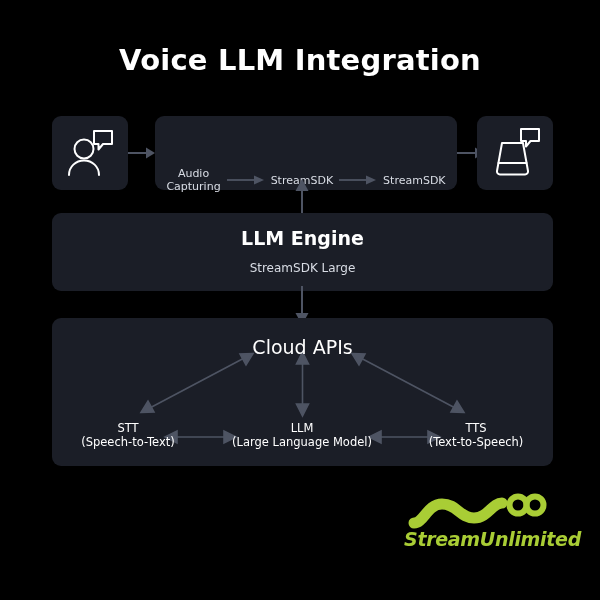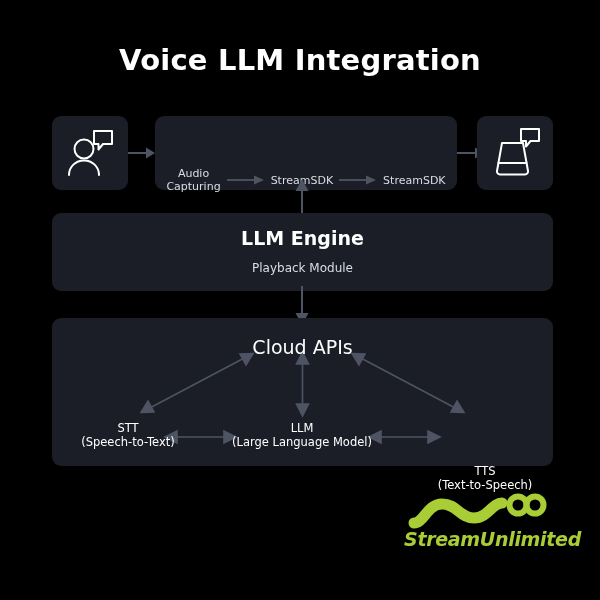--- a/index.html
+++ b/index.html
@@ -120,21 +120,21 @@
     text-align: center;
     color: #ffffff;
     font-size: 11.5px;
     line-height: 14px;
     width: 150px;
   }
   .leaf .leaf-name { display: block; }
   .leaf .leaf-desc { display: block; }
   #leaf-stt { left: 1px;   top: 103px; }
   #leaf-llm { left: 175px; top: 103px; }
-  #leaf-tts { left: 358px; top: 103px; margin-top: 43px; }
+  #leaf-tts { left: 349px; top: 103px; }
 
   
   .connector {
     position: absolute;
   }
   #conn-engine-device { left: 288px; top: 178px; width: 28px; height: 40px; }
   #conn-engine-cloud  { left: 288px; top: 286px; width: 28px; height: 40px; }
 
   
   #logo {
@@ -221,21 +221,21 @@
     </div>
   </div>
 
   <svg class="connector" id="conn-engine-device" viewBox="0 0 28 40">
     <line x1="14" y1="40" x2="14" y2="11" stroke="#4e5463" stroke-width="2"></line>
     <polygon points="14,1 20.5,13 7.5,13" fill="#4e5463"></polygon>
   </svg>
 
   <div class="card" id="engine-card">
     <div class="card-title" id="engine-title">LLM Engine</div>
-    <div id="engine-sub">Playback Module</div>
+    <div id="engine-sub">StreamSDK Large</div>
   </div>
 
   <svg class="connector" id="conn-engine-cloud" viewBox="0 0 28 40">
     <line x1="14" y1="0" x2="14" y2="29" stroke="#4e5463" stroke-width="2"></line>
     <polygon points="14,39 20.5,27 7.5,27" fill="#4e5463"></polygon>
   </svg>
 
   <div class="card" id="cloud-card">
 
     <svg id="cloud-svg" viewBox="0 0 501 148">

